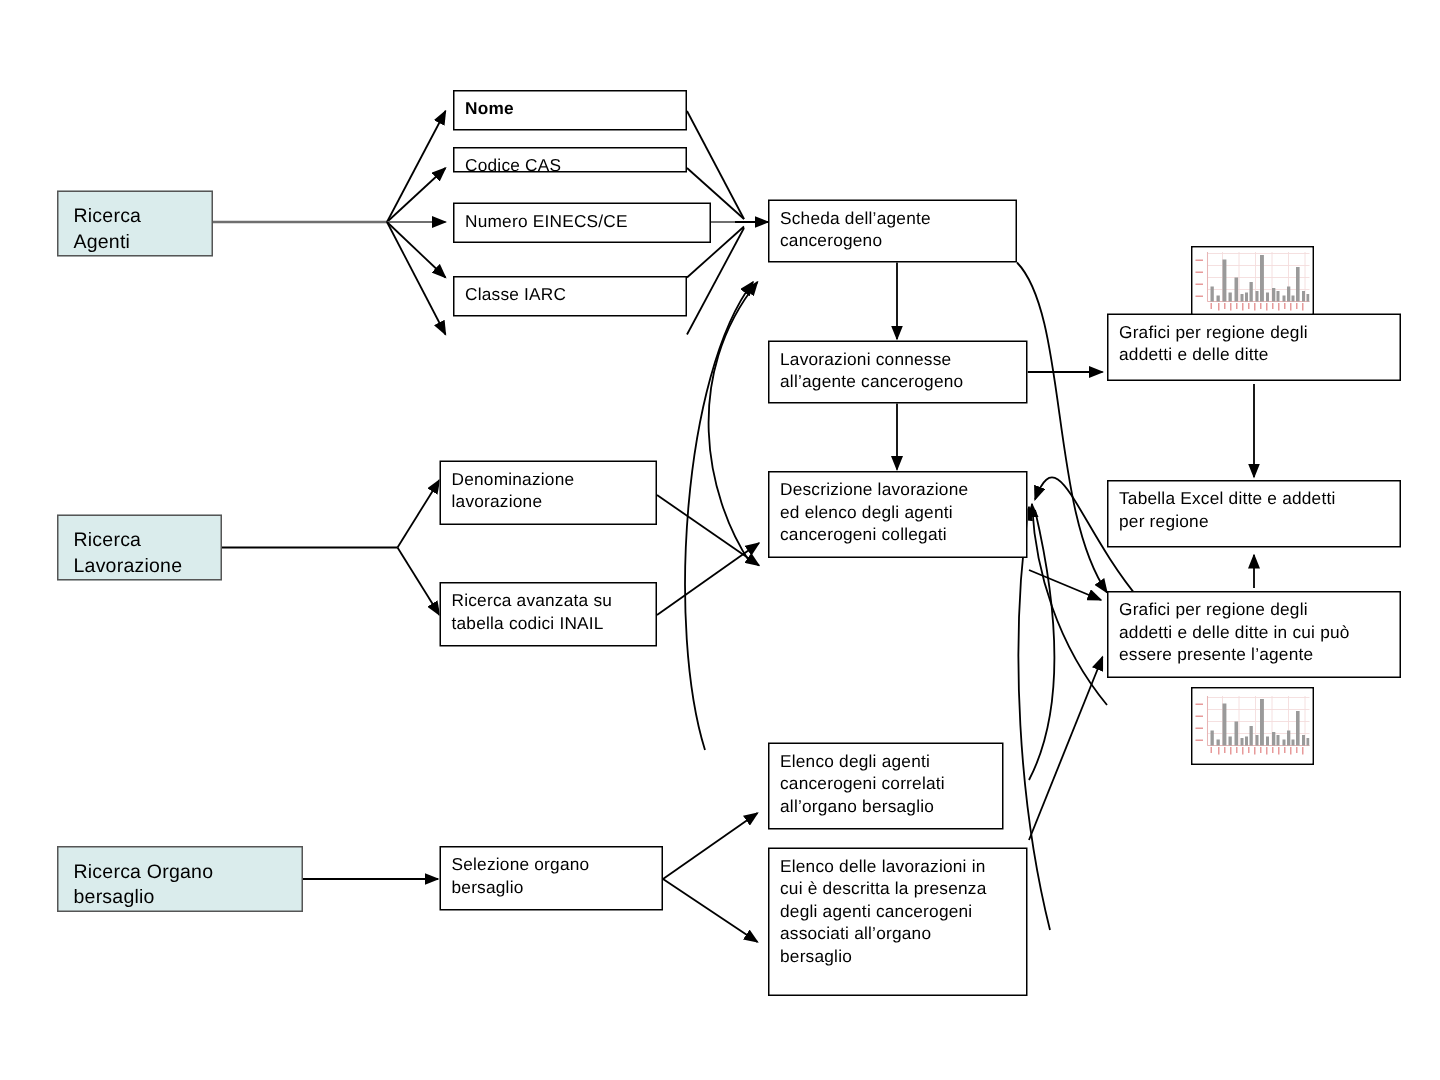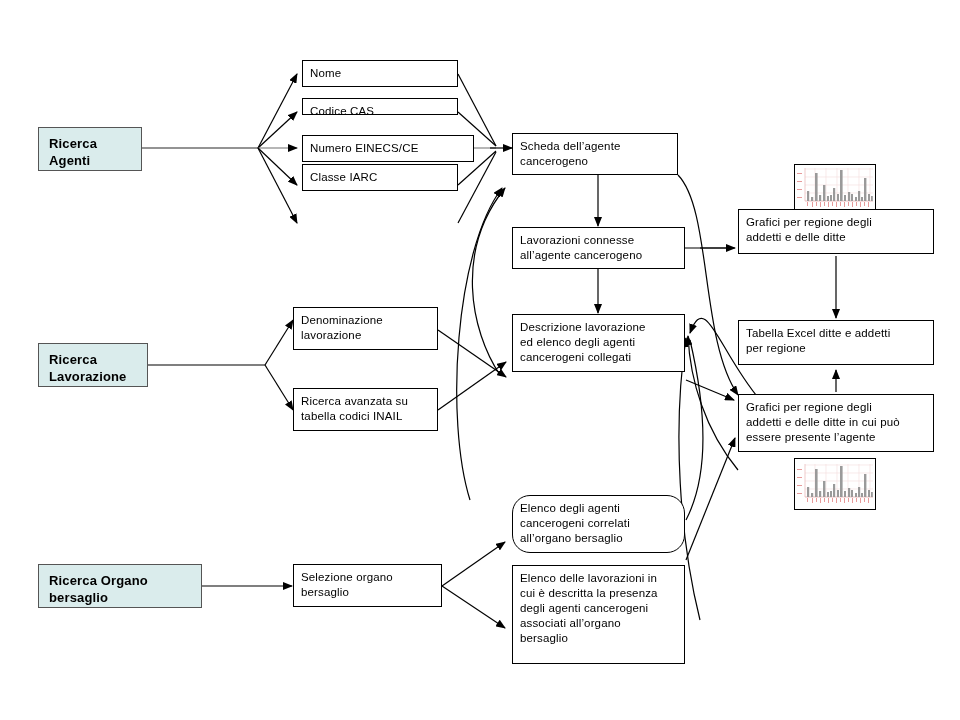--- a/index.html
+++ b/index.html
@@ -35,21 +35,21 @@
     color: #000000;
     font-family: "Liberation Sans", sans-serif;
     font-size: 11.5px;
     line-height: 15px;
     padding: 5px 7px 4px 7px;
     white-space: pre-line;
     letter-spacing: 0.15px;
   }
   .node.entry {
     background: #daecec;
-    font-weight: bold;
+    font-weight: normal;
     font-size: 13px;
     line-height: 17px;
     padding: 7px 10px;
     border: 1px solid #555555;
   }
   .thumb {
     position: absolute;
     box-sizing: border-box;
     border: 1px solid #000000;
     background: #ffffff;
@@ -133,41 +133,41 @@
 
   <div class="node entry" style="left:38px; top:127px; width:104px; height:44px;">Ricerca
 Agenti</div>
 
   <div class="node entry" style="left:38px; top:343px; width:110px; height:44px;">Ricerca
 Lavorazione</div>
 
   <div class="node entry" style="left:38px; top:564px; width:164px; height:44px;">Ricerca Organo
 bersaglio</div>
 
-  <div class="node" style="left:302px; top:60px; width:156px; height:27px;">Nome</div>
+  <div class="node" style="left:302px; top:60px; width:156px; height:27px;font-weight:bold;">Nome</div>
   <div class="node" style="left:302px; top:98px; width:156px; height:17px;">Codice CAS</div>
   <div class="node" style="left:302px; top:135px; width:172px; height:27px;">Numero  EINECS/CE</div>
-  <div class="node" style="left:302px; top:164px; width:156px; height:27px;">Classe IARC</div>
+  <div class="node" style="left:302px; top:184px; width:156px; height:27px;">Classe IARC</div>
 
   <div class="node" style="left:293px; top:388px; width:145px; height:43px;">Ricerca  avanzata  su
 tabella codici INAIL</div>
   <div class="node" style="left:293px; top:307px; width:145px; height:43px;">Denominazione
 lavorazione</div>
 
   <div class="node" style="left:293px; top:564px; width:149px; height:43px;">Selezione  organo
 bersaglio</div>
 
   <div class="node" style="left:512px; top:133px; width:166px; height:42px;">Scheda dell’agente
 cancerogeno</div>
   <div class="node" style="left:512px; top:227px; width:173px; height:42px;">Lavorazioni  connesse
 all’agente cancerogeno</div>
   <div class="node" style="left:512px; top:314px; width:173px; height:58px;">Descrizione lavorazione
 ed elenco degli agenti
 cancerogeni  collegati</div>
-  <div class="node" style="left:512px; top:495px; width:173px; height:58px;border-radius:18px;">Elenco degli agenti
+  <div class="node" style="left:512px; top:495px; width:157px; height:58px;">Elenco degli agenti
 cancerogeni  correlati
 all’organo  bersaglio</div>
   <div class="node" style="left:512px; top:565px; width:173px; height:99px;">Elenco delle lavorazioni  in
 cui è descritta la presenza
 degli agenti cancerogeni
 associati all’organo
 bersaglio</div>
 
   <div class="node" style="left:738px; top:209px; width:196px; height:45px;">Grafici per regione  degli
 addetti e delle ditte</div>

